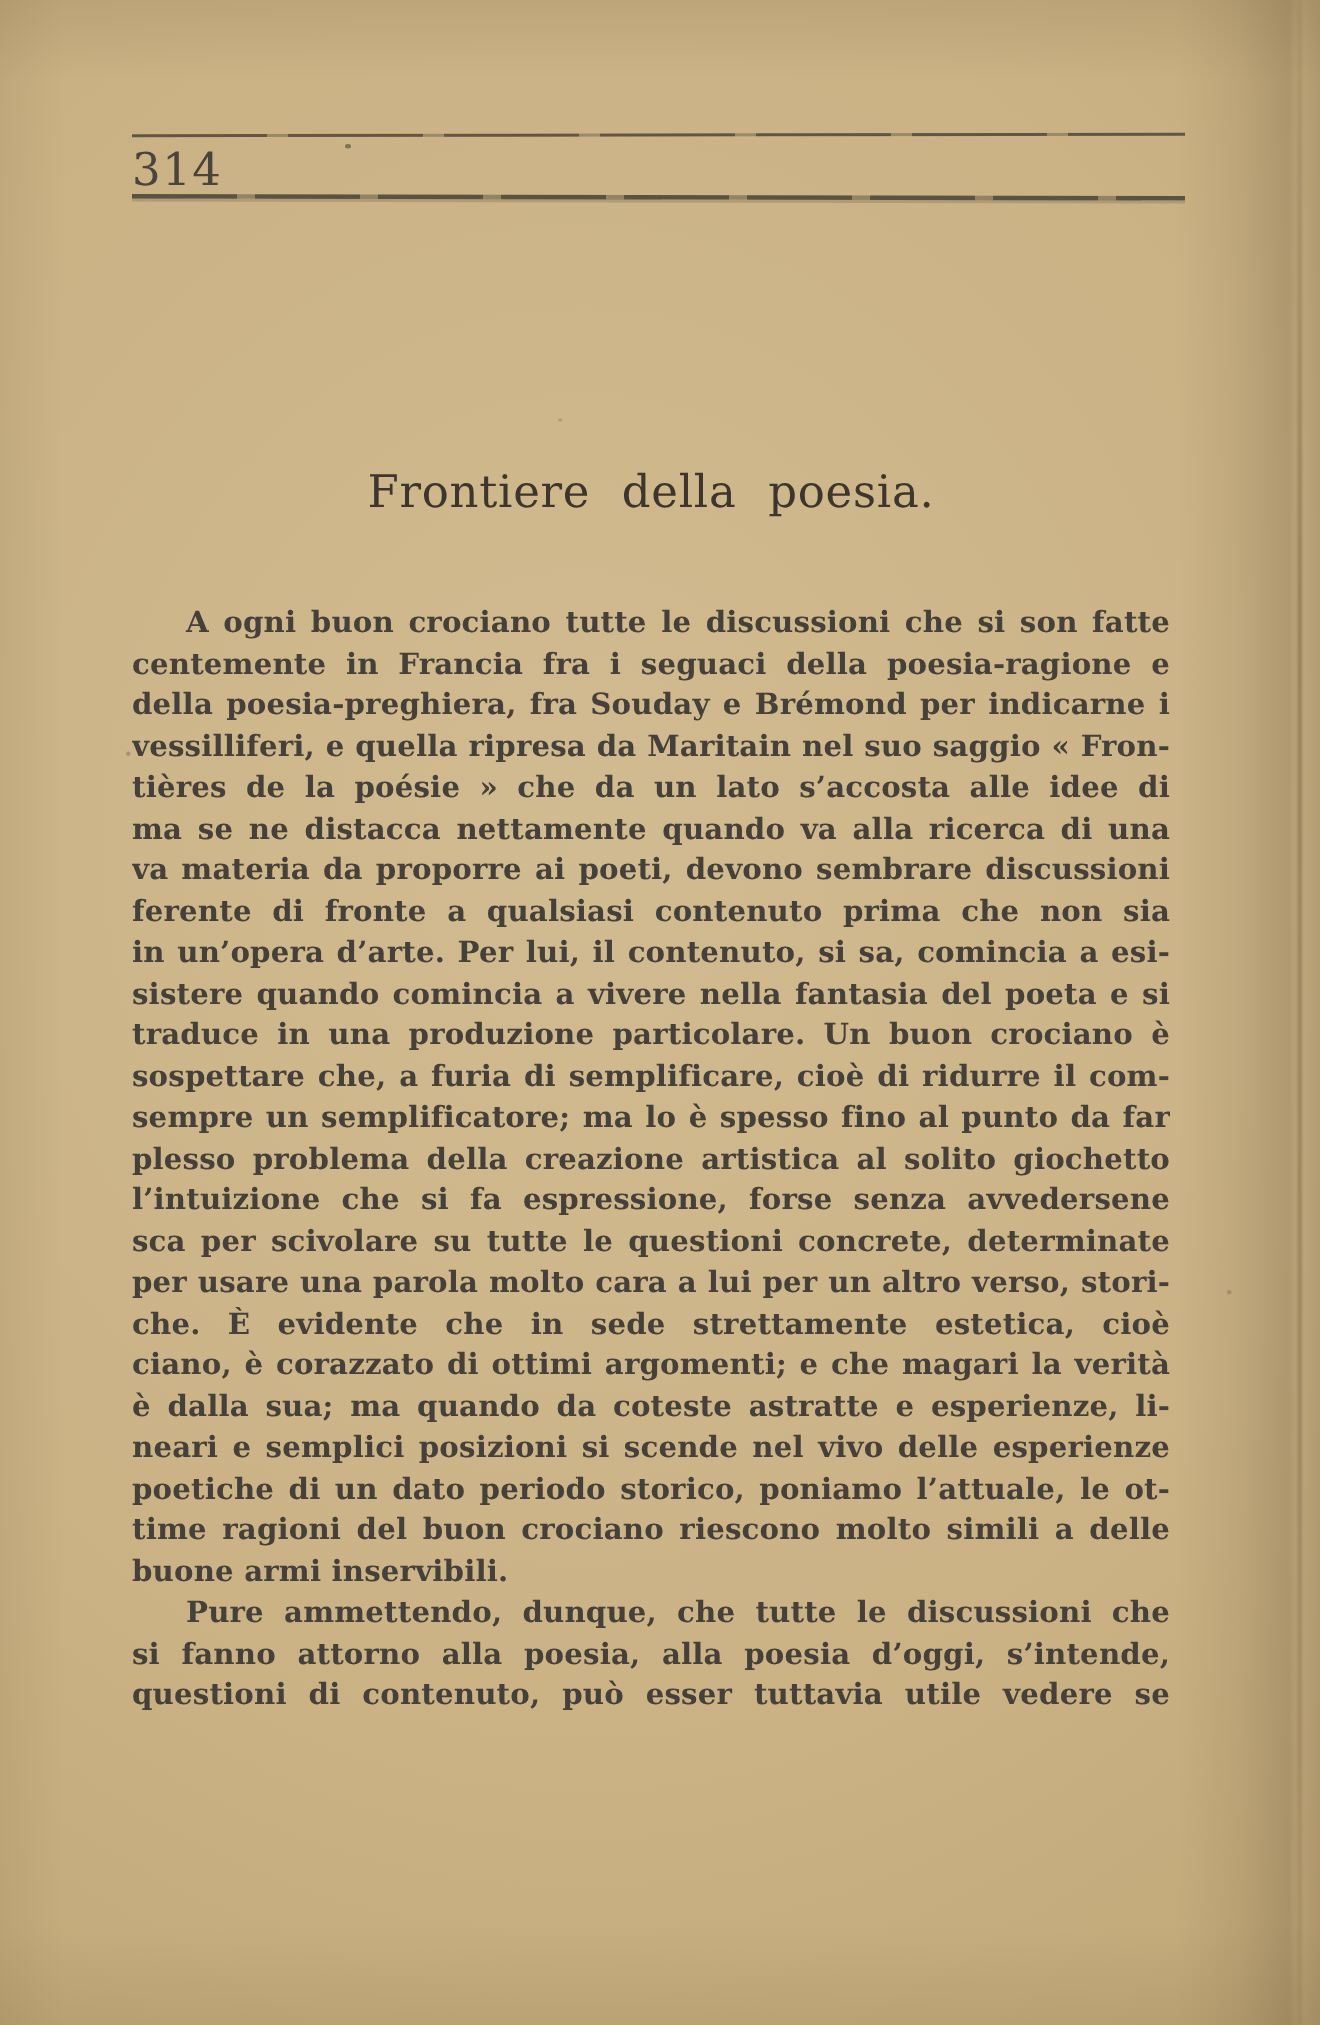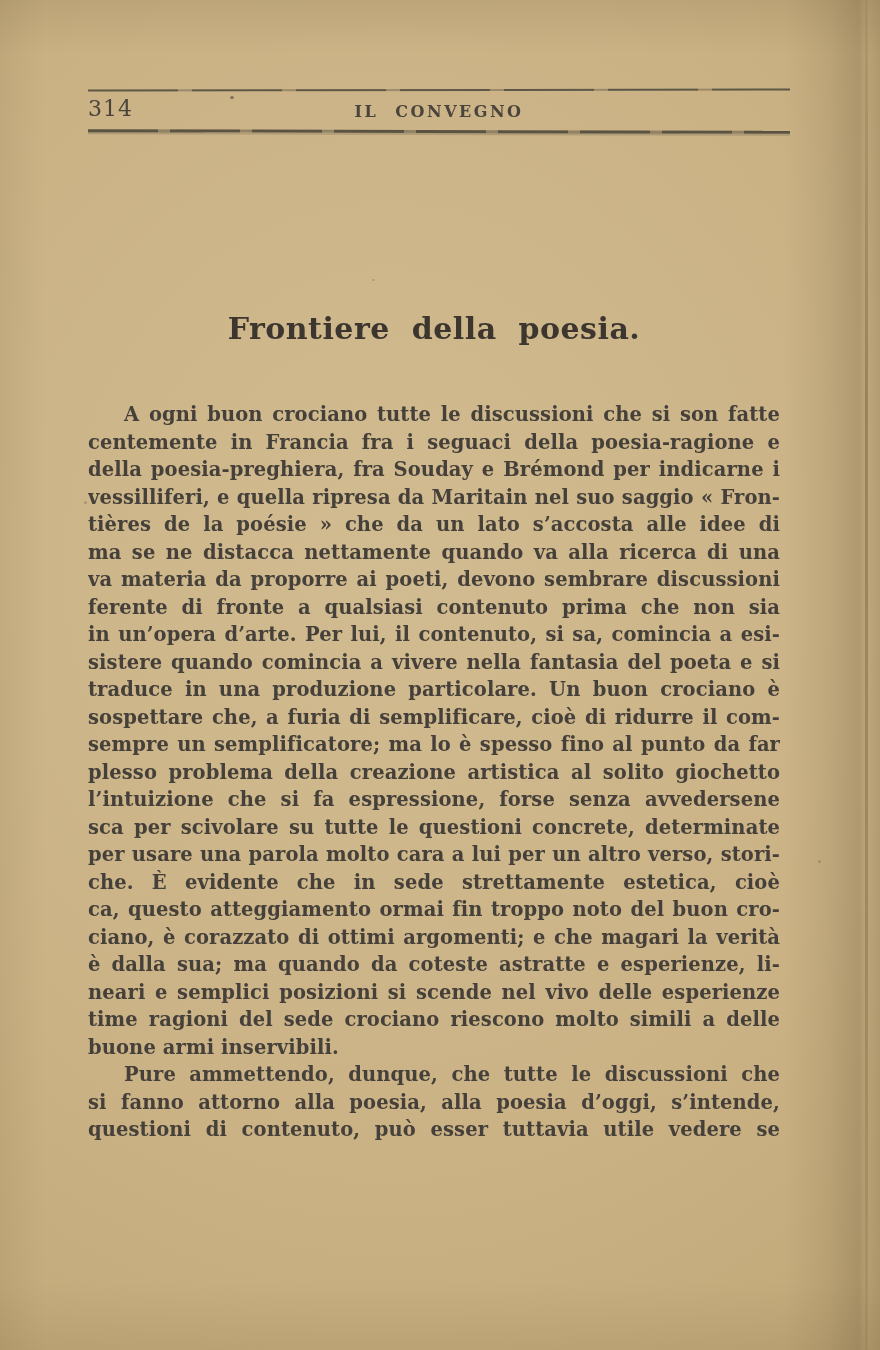--- a/index.html
+++ b/index.html
@@ -42,33 +42,33 @@
     transform:rotate(-.08deg);
   }
   .rule-bottom{
     top:130px;height:3px;
     background:repeating-linear-gradient(90deg,#5a5342 0 70px, rgba(90,83,66,.5) 70px 82px);
     transform:rotate(.12deg);
     box-shadow:0 2px 0 rgba(90,83,66,.25);
   }
   .page-number{
     position:absolute;left:88px;top:96px;
-    font-size:22px;letter-spacing:1px;color:#4a443c;
+    font-size:30px;letter-spacing:1px;color:#4a443c;
   }
   .running-title{
     position:absolute;left:88px;top:102px;width:702px;
     text-align:center;font-size:16px;font-weight:bold;
     letter-spacing:2.5px;word-spacing:9px;color:#4a443c;
   }
 
   
   .article-title{
     position:absolute;left:88px;top:311px;width:692px;
     text-align:center;
-    font-size:30px;font-weight:bold;color:#3c362e;
+    font-size:30px;font-weight:normal;color:#3c362e;
     word-spacing:11px;letter-spacing:.5px;
   }
   .article-body{
     position:absolute;left:88px;top:401px;width:692px;
     font-size:19.5px;font-weight:bold;color:#46403a;
     line-height:27.5px;
   }
   .line{
     height:27.5px;overflow:hidden;
     text-align:justify;text-align-last:justify;
@@ -77,21 +77,20 @@
   .line.indent{text-indent:36px;}
   .line.para-end{text-align-last:left;}
 </style>
 </head>
 <body>
 
 <div class="scan">
 
   <div class="rule rule-top"></div>
   <div class="page-number">314</div>
-  <div class="running-title">IL CONVEGNO</div>
   <div class="rule rule-bottom"></div>
 
   <div class="article-title">Frontiere della poesia.</div>
   <div class="article-body">
       <div>
         <div class="line indent">A ogni buon crociano tutte le discussioni che si son fatte re-</div>
         <div class="line">centemente in Francia fra i seguaci della poesia-ragione e quelli</div>
         <div class="line">della poesia-preghiera, fra Souday e Brémond per indicarne i</div>
         <div class="line">vessilliferi, e quella ripresa da Maritain nel suo saggio « Fron-</div>
         <div class="line">tières de la poésie » che da un lato s’accosta alle idee di Valéry</div>
@@ -101,25 +100,25 @@
         <div class="line">in un’opera d’arte. Per lui, il contenuto, si sa, comincia a esi-</div>
         <div class="line">sistere quando comincia a vivere nella fantasia del poeta e si</div>
         <div class="line">traduce in una produzione particolare. Un buon crociano è</div>
         <div class="line">sospettare che, a furia di semplificare, cioè di ridurre il com-</div>
         <div class="line">sempre un semplificatore; ma lo è spesso fino al punto da far</div>
         <div class="line">plesso problema della creazione artistica al solito giochetto del-</div>
         <div class="line">l’intuizione che si fa espressione, forse senza avvedersene fini-</div>
         <div class="line">sca per scivolare su tutte le questioni concrete, determinate e,</div>
         <div class="line">per usare una parola molto cara a lui per un altro verso, stori-</div>
         <div class="line">che. È evidente che in sede strettamente estetica, cioè filosofi-</div>
-        <div class="line">ca, questo atteggiamento ormai fin troppo noto del buon cro-</div>
         <div class="line">ciano, è corazzato di ottimi argomenti; e che magari la verità</div>
         <div class="line">è dalla sua; ma quando da coteste astratte e esperienze, li-</div>
         <div class="line">neari e semplici posizioni si scende nel vivo delle esperienze</div>
-        <div class="line">time ragioni del sede crociano riescono molto simili a  delle</div>
+        <div class="line">poetiche di un dato periodo storico, poniamo l’attuale, le ot-</div>
+        <div class="line">time ragioni del buon crociano riescono molto simili a  delle</div>
         <div class="line para-end">buone armi inservibili.</div>
       </div>
       <div>
         <div class="line indent">Pure ammettendo, dunque, che tutte le discussioni che oggi</div>
         <div class="line">si fanno attorno alla poesia, alla poesia d’oggi, s’intende, siano</div>
         <div class="line">questioni di contenuto, può esser tuttavia utile vedere se cotali</div>
       </div>
     </div>
 
   <div class="speck" style="left:230px;top:96px;width:4px;height:3px;"></div>

